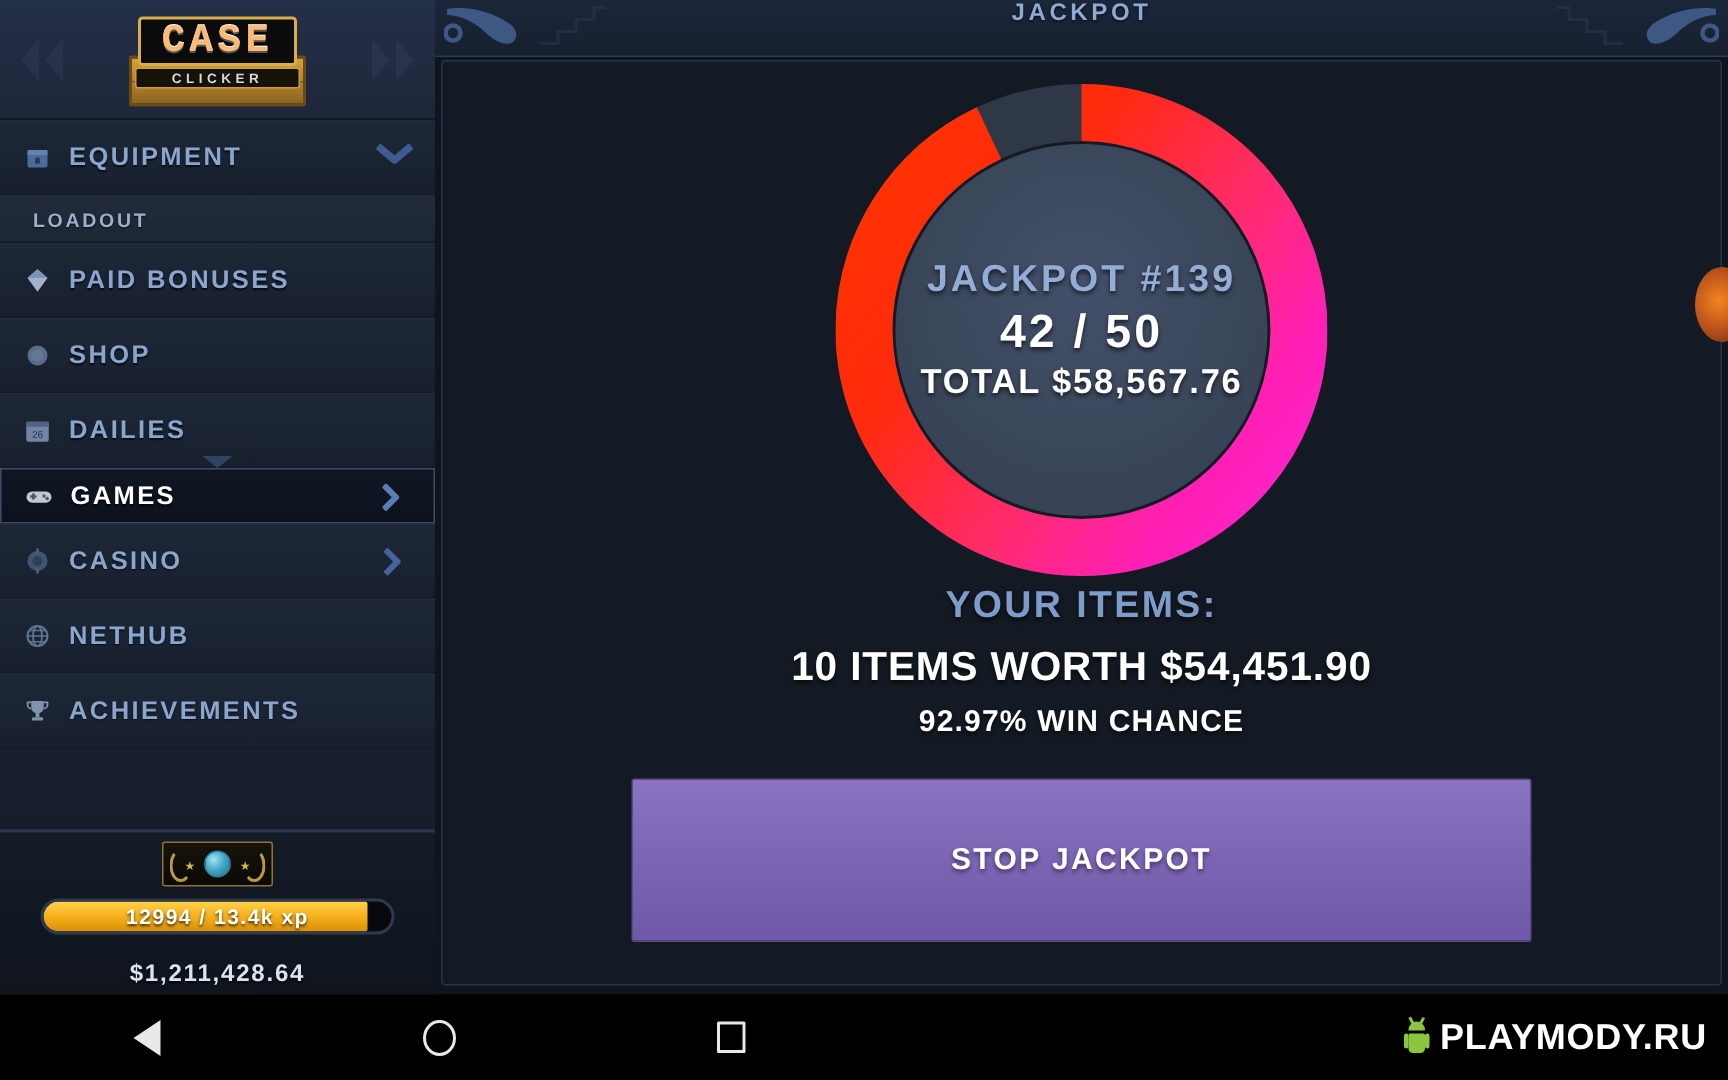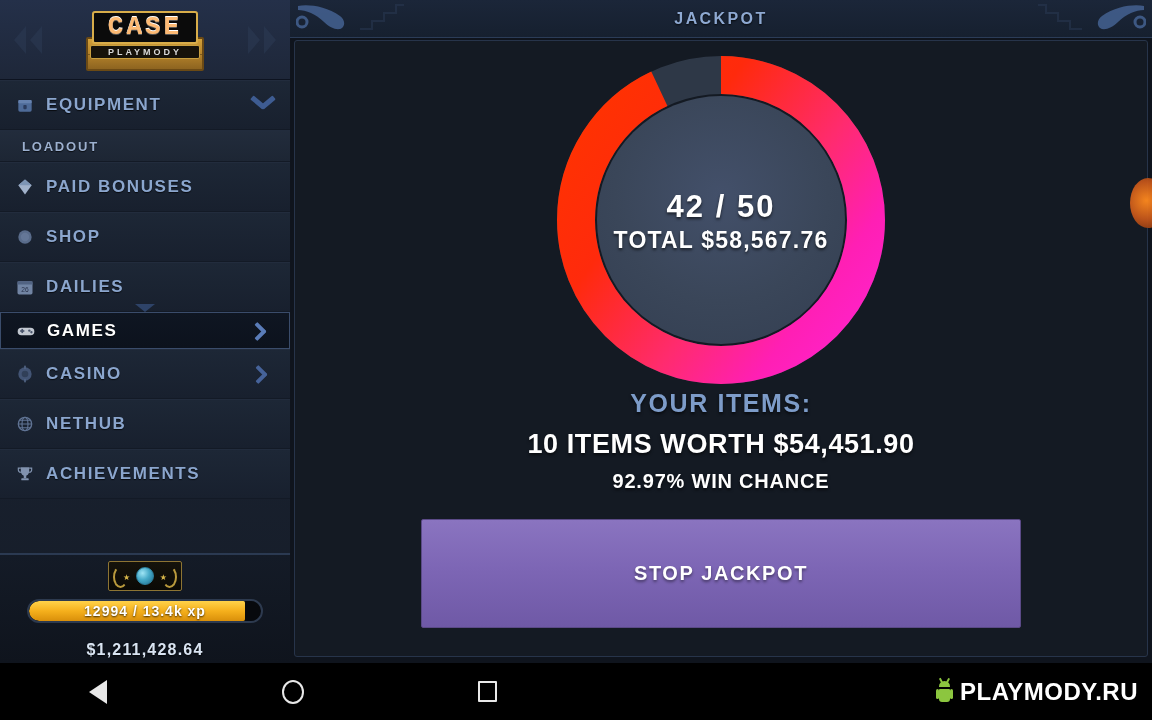--- a/index.html
+++ b/index.html
@@ -227,21 +227,21 @@
     flex:1 1 auto;
     height:663px;
     background:#0f141d;
     overflow:hidden;
   }
   .topbar {
     position:relative;
     height:38px;
     background:linear-gradient(180deg,#1b2639 0%,#16202f 100%);
     border-bottom:1px solid #2b3c57;
-    display:flex; align-items:center; justify-content:center;
+    display:flex; align-items:flex-start; justify-content:center;
   }
   .topbar .title {
     font-size:16px; font-weight:bold; letter-spacing:2.4px;
     color:#8ea9d2; text-transform:uppercase;
     text-shadow:0 1px 2px rgba(0,0,0,.8);
   }
   .knife {
     position:absolute; top:2px;
     width:58px; height:32px;
     opacity:.75;
@@ -404,21 +404,21 @@
       <div class="logo-bar">
         <div class="chev-dec chev-left"></div>
         <div class="chev-dec chev-left2"></div>
         <div class="chev-dec chev-right"></div>
         <div class="chev-dec chev-right2"></div>
         <div class="logo">
           <div class="logo-crate"></div>
           <div class="logo-plate">
             <span class="logo-case">CASE</span>
           </div>
-          <div class="logo-clicker">PLAYMODY</div>
+          <div class="logo-clicker">CLICKER</div>
         </div>
       </div>
 
       <div class="menu" id="menu">
           <div class="mi">
             <span class="ico">
               <svg viewBox="0 0 24 24" width="20" height="20">
                 <rect x="4" y="6" width="16" height="14" rx="2" fill="#5878ab"></rect>
                 <rect x="4" y="6" width="16" height="4" rx="1" fill="#7392c4"></rect>
                 <rect x="10" y="12" width="4" height="5" rx="1" fill="#2e4166"></rect>
@@ -556,20 +556,21 @@
                   <stop offset="85%" stop-color="#ff1fb4"></stop>
                   <stop offset="100%" stop-color="#ff22c8"></stop>
                 </linearGradient>
               </defs>
 
               <circle cx="164" cy="164" r="145" fill="none" stroke="#2e3847" stroke-width="38"></circle>
 
               <circle id="arc" cx="164" cy="164" r="145" fill="none" stroke="url(#ringgrad)" stroke-width="38" stroke-dasharray="847.0 64.0" stroke-dashoffset="0" transform="rotate(-90 164 164)"></circle>
             </svg>
             <div class="donut-center">
+              <div class="jp-title">Jackpot #139</div>
               <div class="jp-count">42 / 50</div>
               <div class="jp-total">Total $58,567.76</div>
             </div>
           </div>
         </div>
 
         <div class="items-block">
           <div class="items-head">Your items:</div>
           <div class="items-worth">10 items worth $54,451.90</div>
           <div class="items-chance">92.97% win chance</div>

